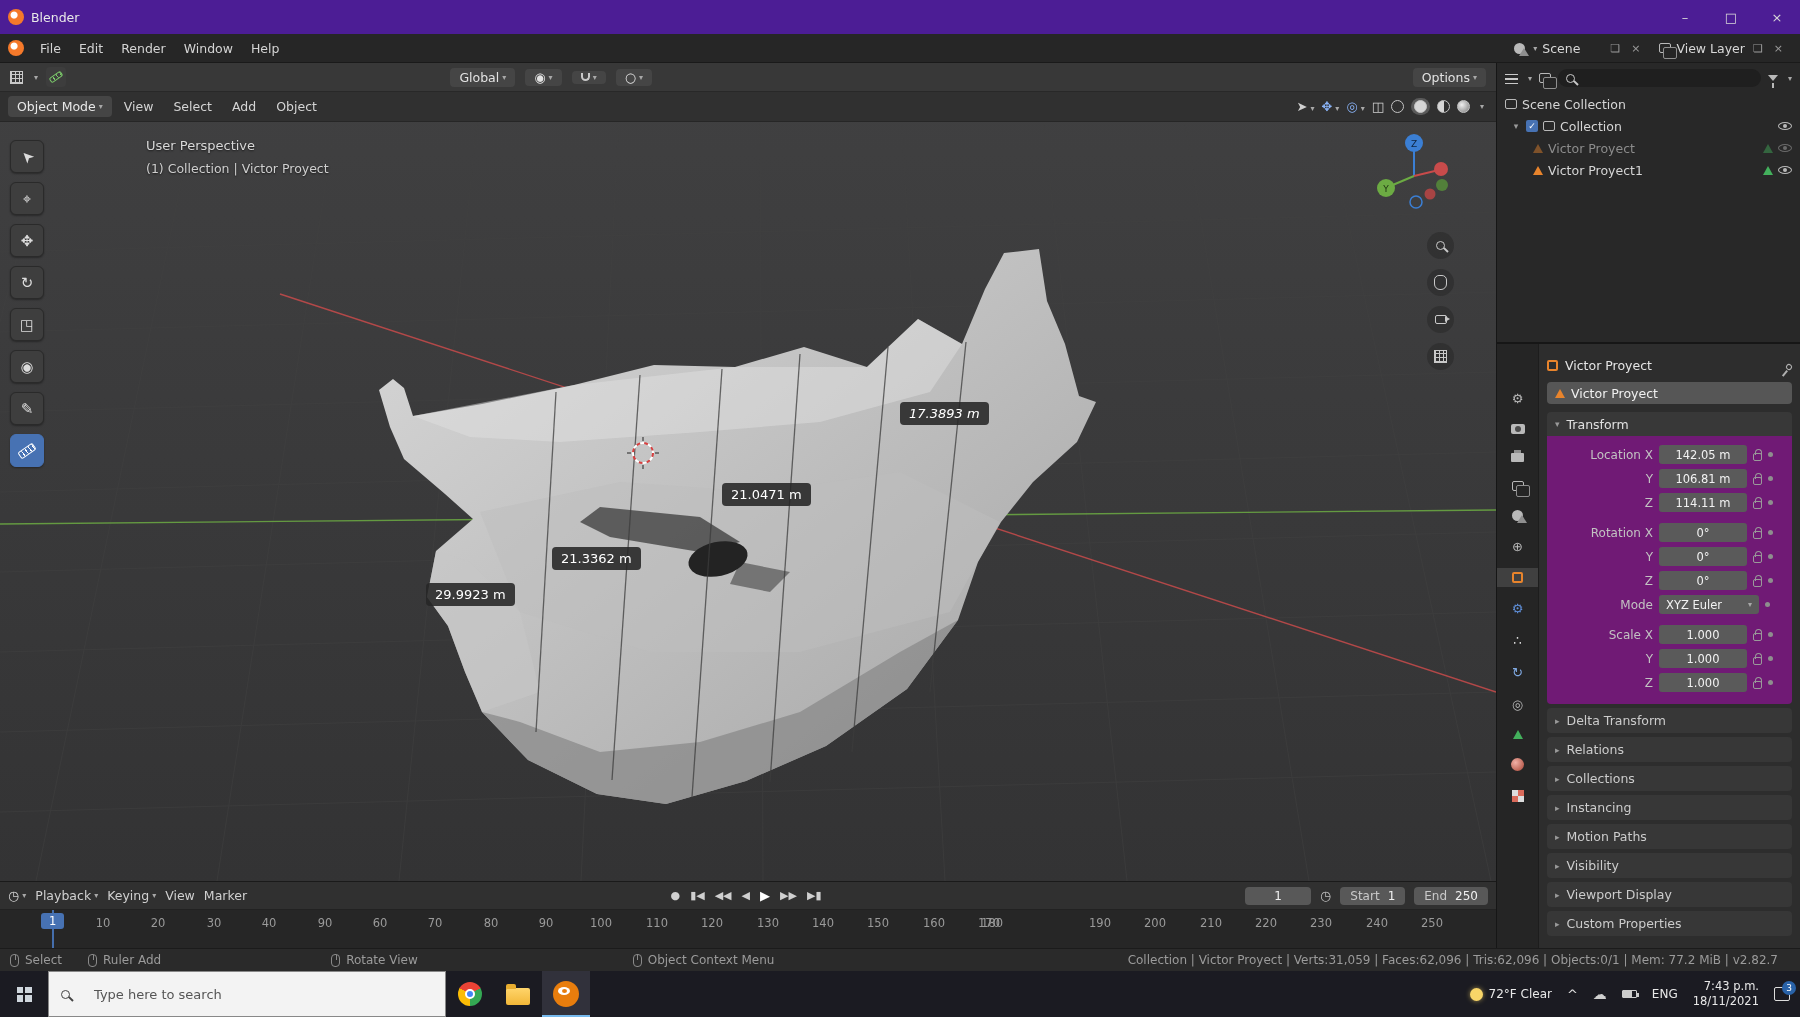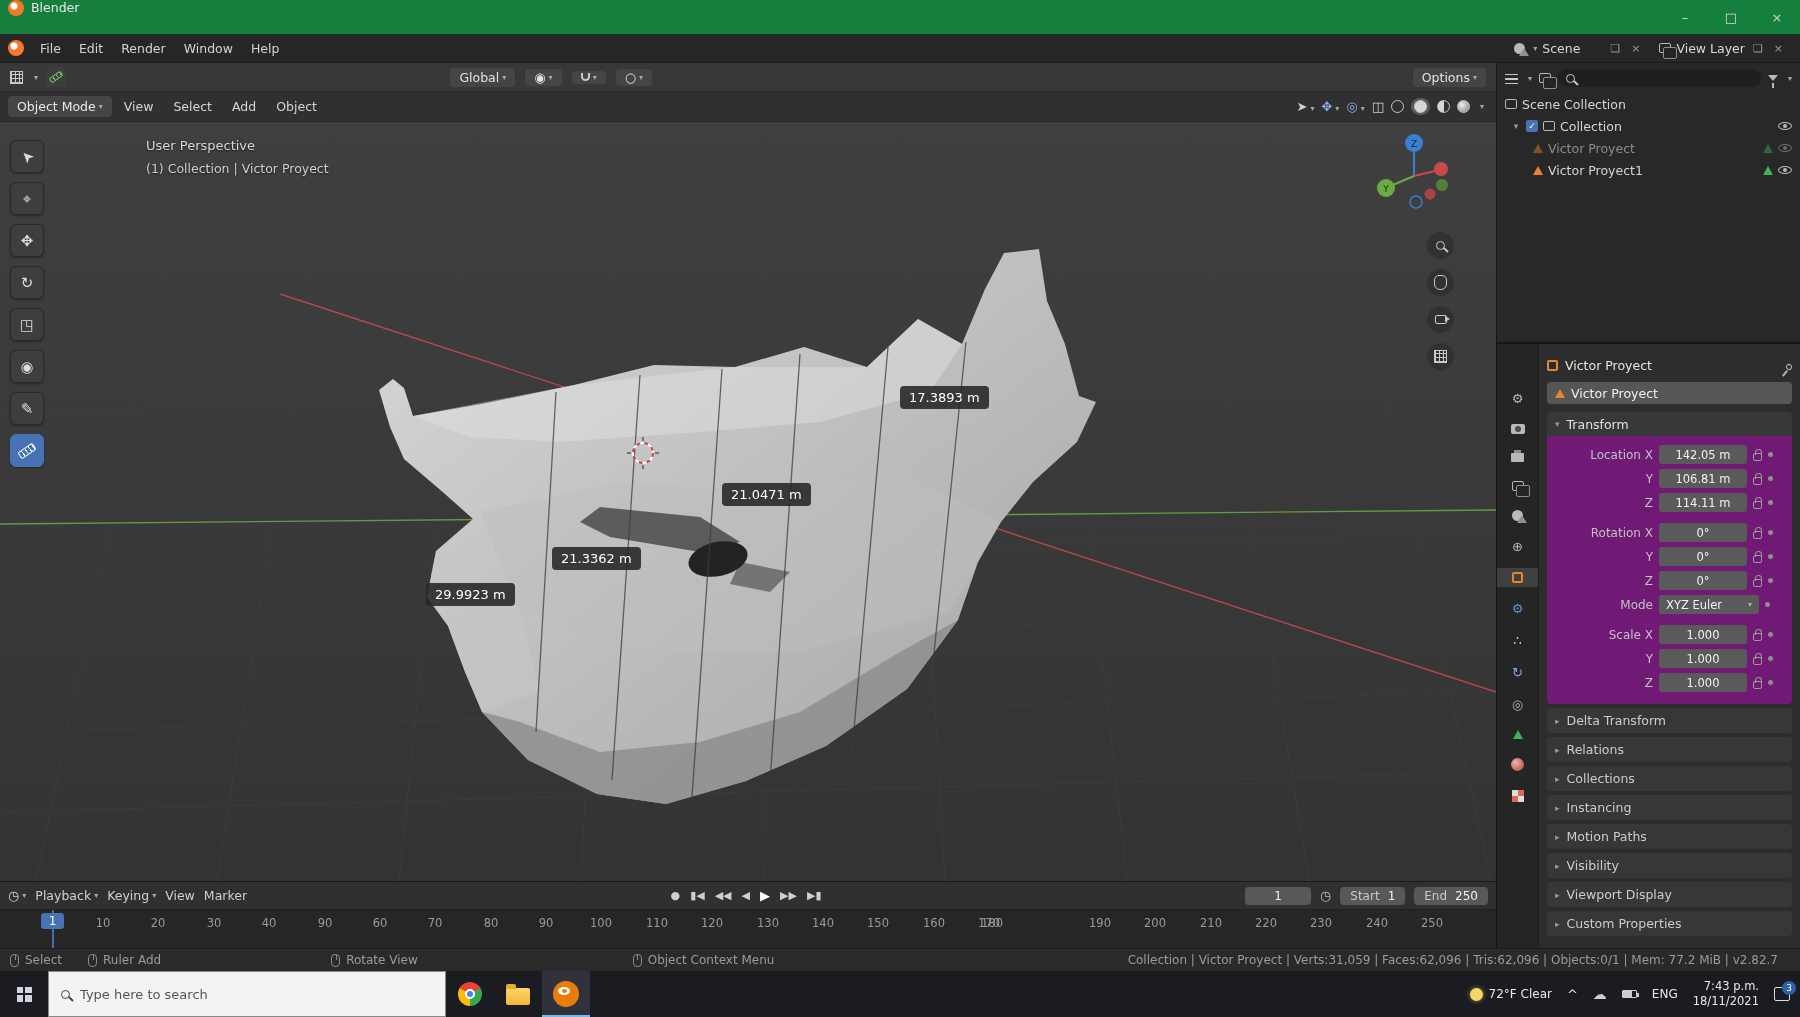--- a/index.html
+++ b/index.html
@@ -1,21 +1,21 @@
 <!DOCTYPE html>
 <html><head>
 <meta charset="utf-8">
 <style>
   * { box-sizing: border-box; margin:0; padding:0; }
   html,body { width:1800px; height:1017px; overflow:hidden; }
   body { display:flex; flex-direction:column; background:#1f1f1f; font-family:"DejaVu Sans","Liberation Sans",sans-serif; font-size:13px; color:#d0d0d0; }
   .caret { font-size:8px; color:#a8a8a8; margin-left:3px; }
 
   
-  .titlebar { height:34px; background:#15803d; display:flex; padding-left:8px; flex:0 0 auto; }
+  .titlebar { height:34px; background:#4c1d95; display:flex; align-items:center; padding-left:8px; flex:0 0 auto; }
   .blogo { width:16px; height:16px; border-radius:50%; background:radial-gradient(circle at 38% 38%, #fff 0 3px, #f5792a 4px 100%); margin-right:7px; }
   .title-text { color:#e8e8e8; font-size:12.5px; }
   .win-controls { margin-left:auto; display:flex; height:100%; }
   .win-btn { width:46px; height:100%; display:flex; align-items:center; justify-content:center; color:#d8d8d8; font-size:13px; }
 
   
   .menubar { height:29px; background:#262626; display:flex; align-items:center; padding:0 8px; flex:0 0 auto; border-bottom:1px solid #1a1a1a; }
   .menu-item { padding:3px 9px; color:#d4d4d4; font-size:12.5px; border-radius:3px; }
   .ws-tabs { display:flex; align-items:flex-end; height:100%; margin-left:70px; }
   .ws-tab { padding:5px 11px 6px; color:#b2b2b2; font-size:12.5px; border-right:1px solid #1f1f1f; }
@@ -144,21 +144,21 @@
   .sb-hint { display:flex; align-items:center; gap:6px; }
   .i-mouse { width:9px; height:13px; border:1px solid #8a8a8a; border-radius:4px; position:relative; display:inline-block; }
   .i-mouse::before { content:''; position:absolute; left:50%; top:0; width:1px; height:5px; background:#8a8a8a; }
   .sb-stats { margin-left:auto; margin-right:12px; color:#9b9b9b; }
 
   
   .taskbar { height:46px; background:#1b1b22; display:flex; align-items:stretch; flex:0 0 auto; }
   .tk-start { width:48px; display:flex; align-items:center; justify-content:center; }
   .i-win { width:15px; height:15px; display:grid; grid-template-columns:1fr 1fr; grid-template-rows:1fr 1fr; gap:2px; }
   .i-win span { background:#cfd6dd; }
-  .tk-search { width:398px; background:#f3f3f3; display:flex; align-items:center; gap:10px; padding:0 12px; color:#555; font-size:13px; border:1px solid #888; }
+  .tk-search { width:398px; background:#f3f3f3; display:flex; align-items:center; gap:24px; padding:0 12px; color:#555; font-size:13px; border:1px solid #888; }
   .tk-search .i-mag { border-color:#444; } .tk-search .i-mag::after { background:#444; }
   .task-app { width:48px; display:flex; align-items:center; justify-content:center; }
   .task-app.active { background:#31313b; box-shadow:inset 0 -2px 0 #76b9ed; }
   .i-chrome { width:24px; height:24px; border-radius:50%; background:conic-gradient(from -60deg,#ea4335 0 120deg,#34a853 120deg 240deg,#fbbc05 240deg 360deg); display:flex; align-items:center; justify-content:center; }
   .chrome-center { width:10px; height:10px; background:#4285f4; border:2.5px solid #fff; border-radius:50%; }
   .i-folder { width:24px; height:17px; background:linear-gradient(#ffd56b,#f2b738); border-radius:2px; position:relative; margin-top:4px; }
   .i-folder::before { content:''; position:absolute; top:-4px; left:0; width:10px; height:5px; background:#e8ad2f; border-radius:2px 2px 0 0; }
   .i-blender { width:26px; height:26px; border-radius:50%; background:#e87d0d; position:relative; }
   .i-blender::after { content:''; position:absolute; left:5px; top:6px; width:12px; height:8px; background:#fff; border-radius:50%; }
   .i-blender::before { content:''; position:absolute; left:9px; top:8px; width:5px; height:4px; background:#e87d0d; border-radius:50%; z-index:1; }
@@ -384,21 +384,21 @@
             <span class="i-hand"></span>
           </span>
         <span class="nav-btn">
             <span class="i-cam3d"></span>
           </span>
         <span class="nav-btn">
             <span class="i-grid"></span>
           </span>
       </div>
 
-      <div class="measure" style="left:900px; top:294px;">17.3893 m</div>
+      <div class="measure" style="left:900px; top:310px;font-style:italic;">17.3893 m</div>
       <div class="measure" style="left:722px; top:391px;">21.0471 m</div>
       <div class="measure" style="left:552px; top:455px;">21.3362 m</div>
       <div class="measure" style="left:426px; top:491px;">29.9923 m</div>
     </div>
 
     <div class="timeline">
       <div class="tl-header">
         <span class="tl-menu">
             <span class="glyph">◷</span>
             <span class="caret">▾</span>

